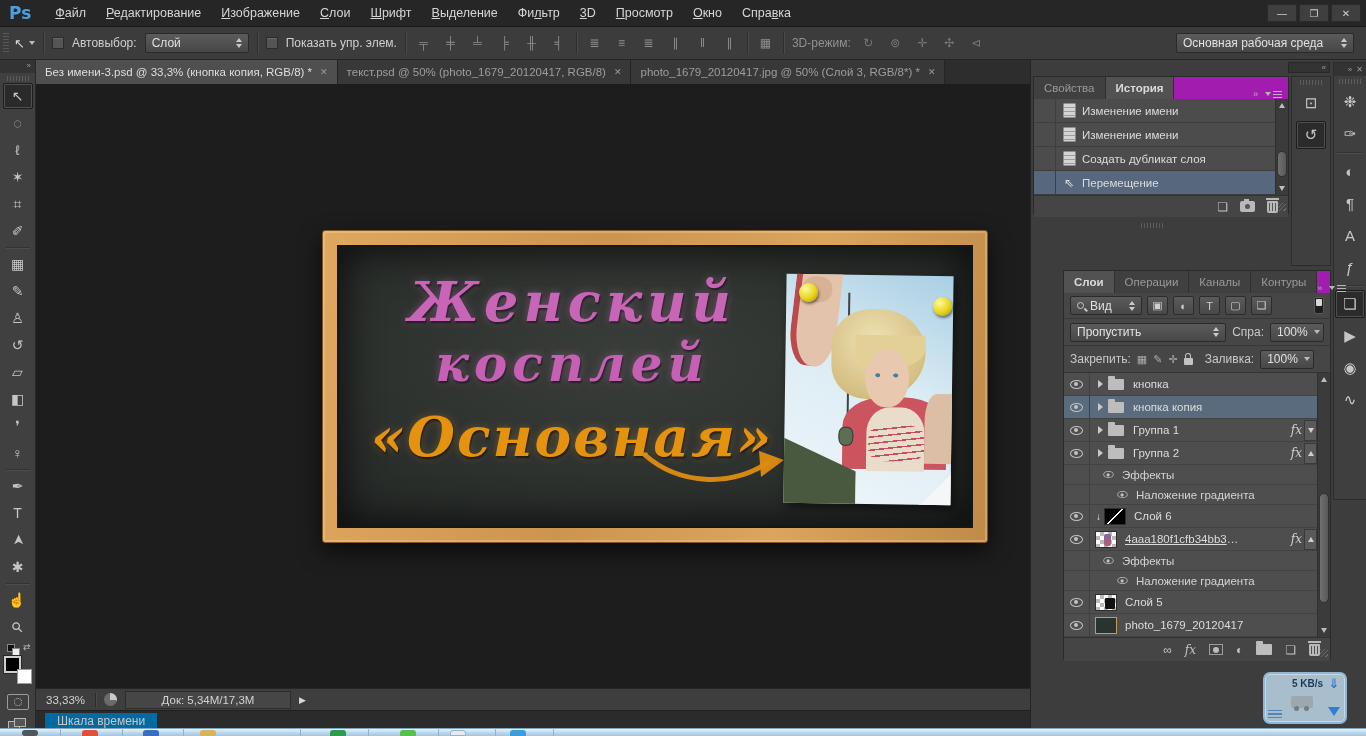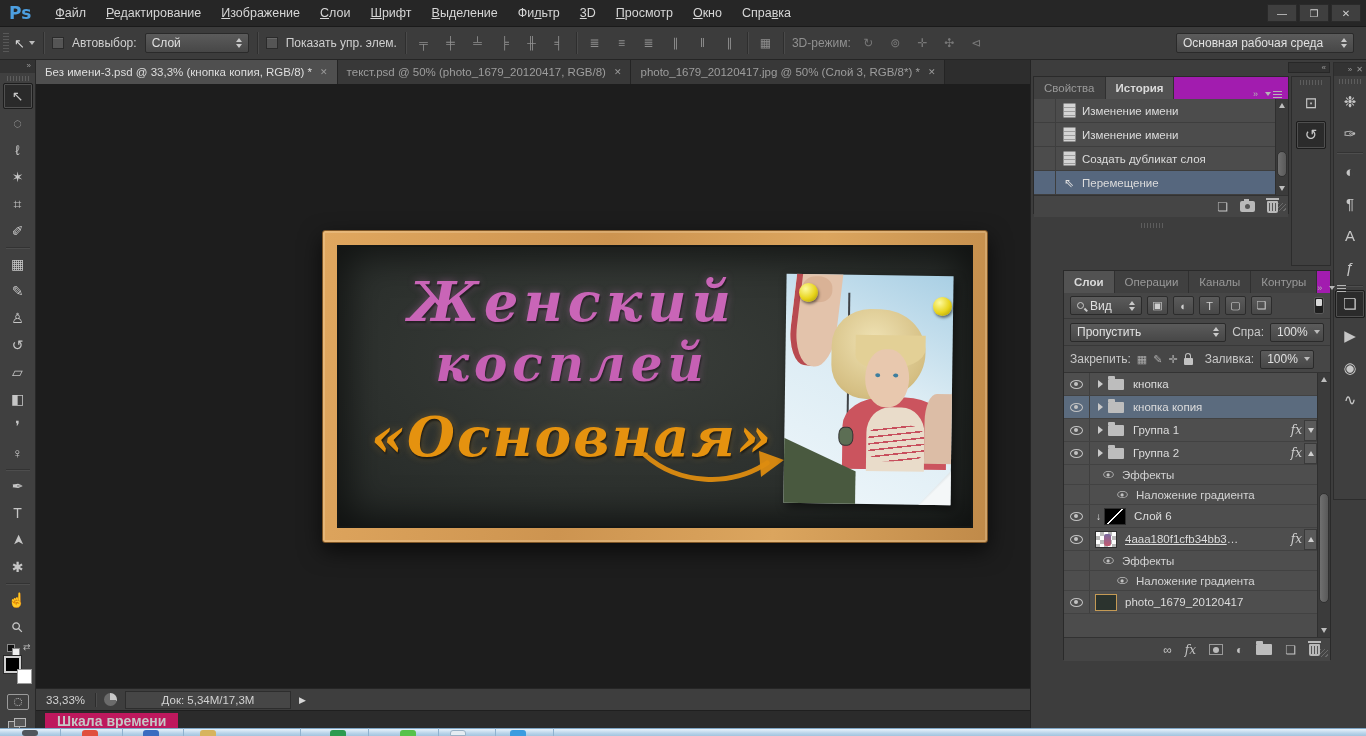--- a/index.html
+++ b/index.html
@@ -85,21 +85,21 @@
   .curl{right:-1px;bottom:-1px;width:34px;height:36px;background:linear-gradient(315deg,#f4f7f8 45%,#c2ccd1 60%,#9fb0b8);clip-path:polygon(100% 0,100% 100%,0 100%);box-shadow:-3px -3px 6px rgba(0,0,0,.3)}
   .pin{position:absolute;width:19px;height:19px;border-radius:50%;background:radial-gradient(circle at 35% 30%,#fdfa9e,#e8d41c 55%,#9e8f06);box-shadow:1px 2px 3px rgba(0,0,0,.5)}
   
   #statusbar{left:36px;top:688px;width:994px;height:22px;background:#3e3e3e;border-top:1px solid #262626;display:flex;align-items:center;color:#d2d2d2;font-size:11.5px}
   .zoomfield{padding:0 10px 0 10px}
   .ssep{width:1px;height:14px;background:#2c2c2c;box-shadow:1px 0 0 #4c4c4c}
   .pie{width:13px;height:13px;border-radius:50%;background:conic-gradient(#c9c9c9 0 100deg,#6b6b6b 100deg 360deg);margin:0 8px}
   .docfield{width:166px;height:18px;background:#464646;border:1px solid #2d2d2d;display:flex;align-items:center;justify-content:center}
   .flyout{color:#d8d8d8;font-size:9px;margin-left:8px}
   #timelinebar{left:36px;top:710px;width:994px;height:18px;background:#2b2b2b;border-top:1px solid #1f1f1f}
-  .ttab{position:absolute;left:8px;top:1px;height:17px;background:#be185d;border:1px solid #2a2a2a;border-bottom:none;color:#c6c6c6;font-size:14px;font-weight:bold;display:flex;align-items:center;padding:0 12px}
+  .ttab{position:absolute;left:8px;top:1px;height:17px;background:#0369a1;border:1px solid #2a2a2a;border-bottom:none;color:#c6c6c6;font-size:12px;font-weight:normal;display:flex;align-items:center;padding:0 12px}
   #taskbar{left:0;top:728px;width:1366px;height:8px;background:linear-gradient(#e8f2fa,#b9d4ea 60%,#a3c4de);border-top:1px solid #7fa6c6}
   .tbi{position:absolute;bottom:0;width:16px;height:6px;border-radius:3px 3px 0 0}
   .tbsep{position:absolute;bottom:0;width:1px;height:8px;background:#8fb2cf}
   
   #rightdocks{left:1030px;top:60px;width:336px;height:668px;background:#3d3d3d;border-left:1px solid #242424}
   .minibar{position:absolute;height:11px;background:#333;border:1px solid #272727;color:#9a9a9a;font-size:8px;line-height:9px;text-align:right;padding-right:3px}
   .panel{position:absolute;background:#464646;border:1px solid #2a2a2a}
   .ptabs{height:22px;background:#a21caf;display:flex;align-items:flex-end}
   .ptab{height:22px;display:flex;align-items:center;padding:0 10px;background:#404040;color:#999;border-right:1px solid #303030;font-size:11.5px}
   .ptab.active{background:#525252;color:#dadada;font-weight:bold}
@@ -633,20 +633,28 @@
             <span class="indent" style="width:26px"></span>
             <span class="eye small"></span>
             <span class="indent" style="width:7px"></span>
             <span class="lname">Наложение градиента</span>
           </div>
         <div class="lrow">
             <span class="eyecell">
               <span class="eye"></span>
             </span>
             <span class="indent" style="width:5px"></span>
+            <span class="thumb checker th-blob"></span>
+            <span class="lname">Слой 5</span>
+          </div>
+        <div class="lrow">
+            <span class="eyecell">
+              <span class="eye"></span>
+            </span>
+            <span class="indent" style="width:5px"></span>
             <span class="thumb th-photo"></span>
             <span class="lname">photo_1679_20120417</span>
           </div>
       </div>
       <div class="sbar" style="height:264px">
         <span class="sarr up"></span>
         <span class="sthumb" style="top:120px;height:110px"></span>
         <span class="sarr dn"></span>
       </div>
     </div>
@@ -657,20 +665,27 @@
           <i style="width:6px;height:6px;border-radius:50%;background:#bbb"></i>
         </span>
       <span class="gicon">◐</span>
       <span class="folder" style="margin:0"></span>
       <span class="gicon">❏</span>
       <span class="trash"></span>
       <span class="grip"></span>
     </div>
   </div>
 
+  <div id="speedwidget">
+    <span class="spd-txt">5 KB/s</span>
+    <span class="spd-dl">⇓</span>
+    <span class="spd-tri"></span>
+    <span class="spd-truck"></span>
+    <span class="spd-lines"></span>
+  </div>
 </div>
 
 <div id="taskbar" class="abs">
   <span class="tbi" style="left:22px;background:#50565c;border-radius:6px"></span>
   <span class="tbsep" style="left:60px"></span>
   <span class="tbi" style="left:82px;background:#e0503c"></span>
   <span class="tbsep" style="left:122px"></span>
   <span class="tbi" style="left:143px;background:#3a6cc0"></span>
   <span class="tbsep" style="left:183px"></span>
   <span class="tbi" style="left:200px;background:#d7b45e"></span>

